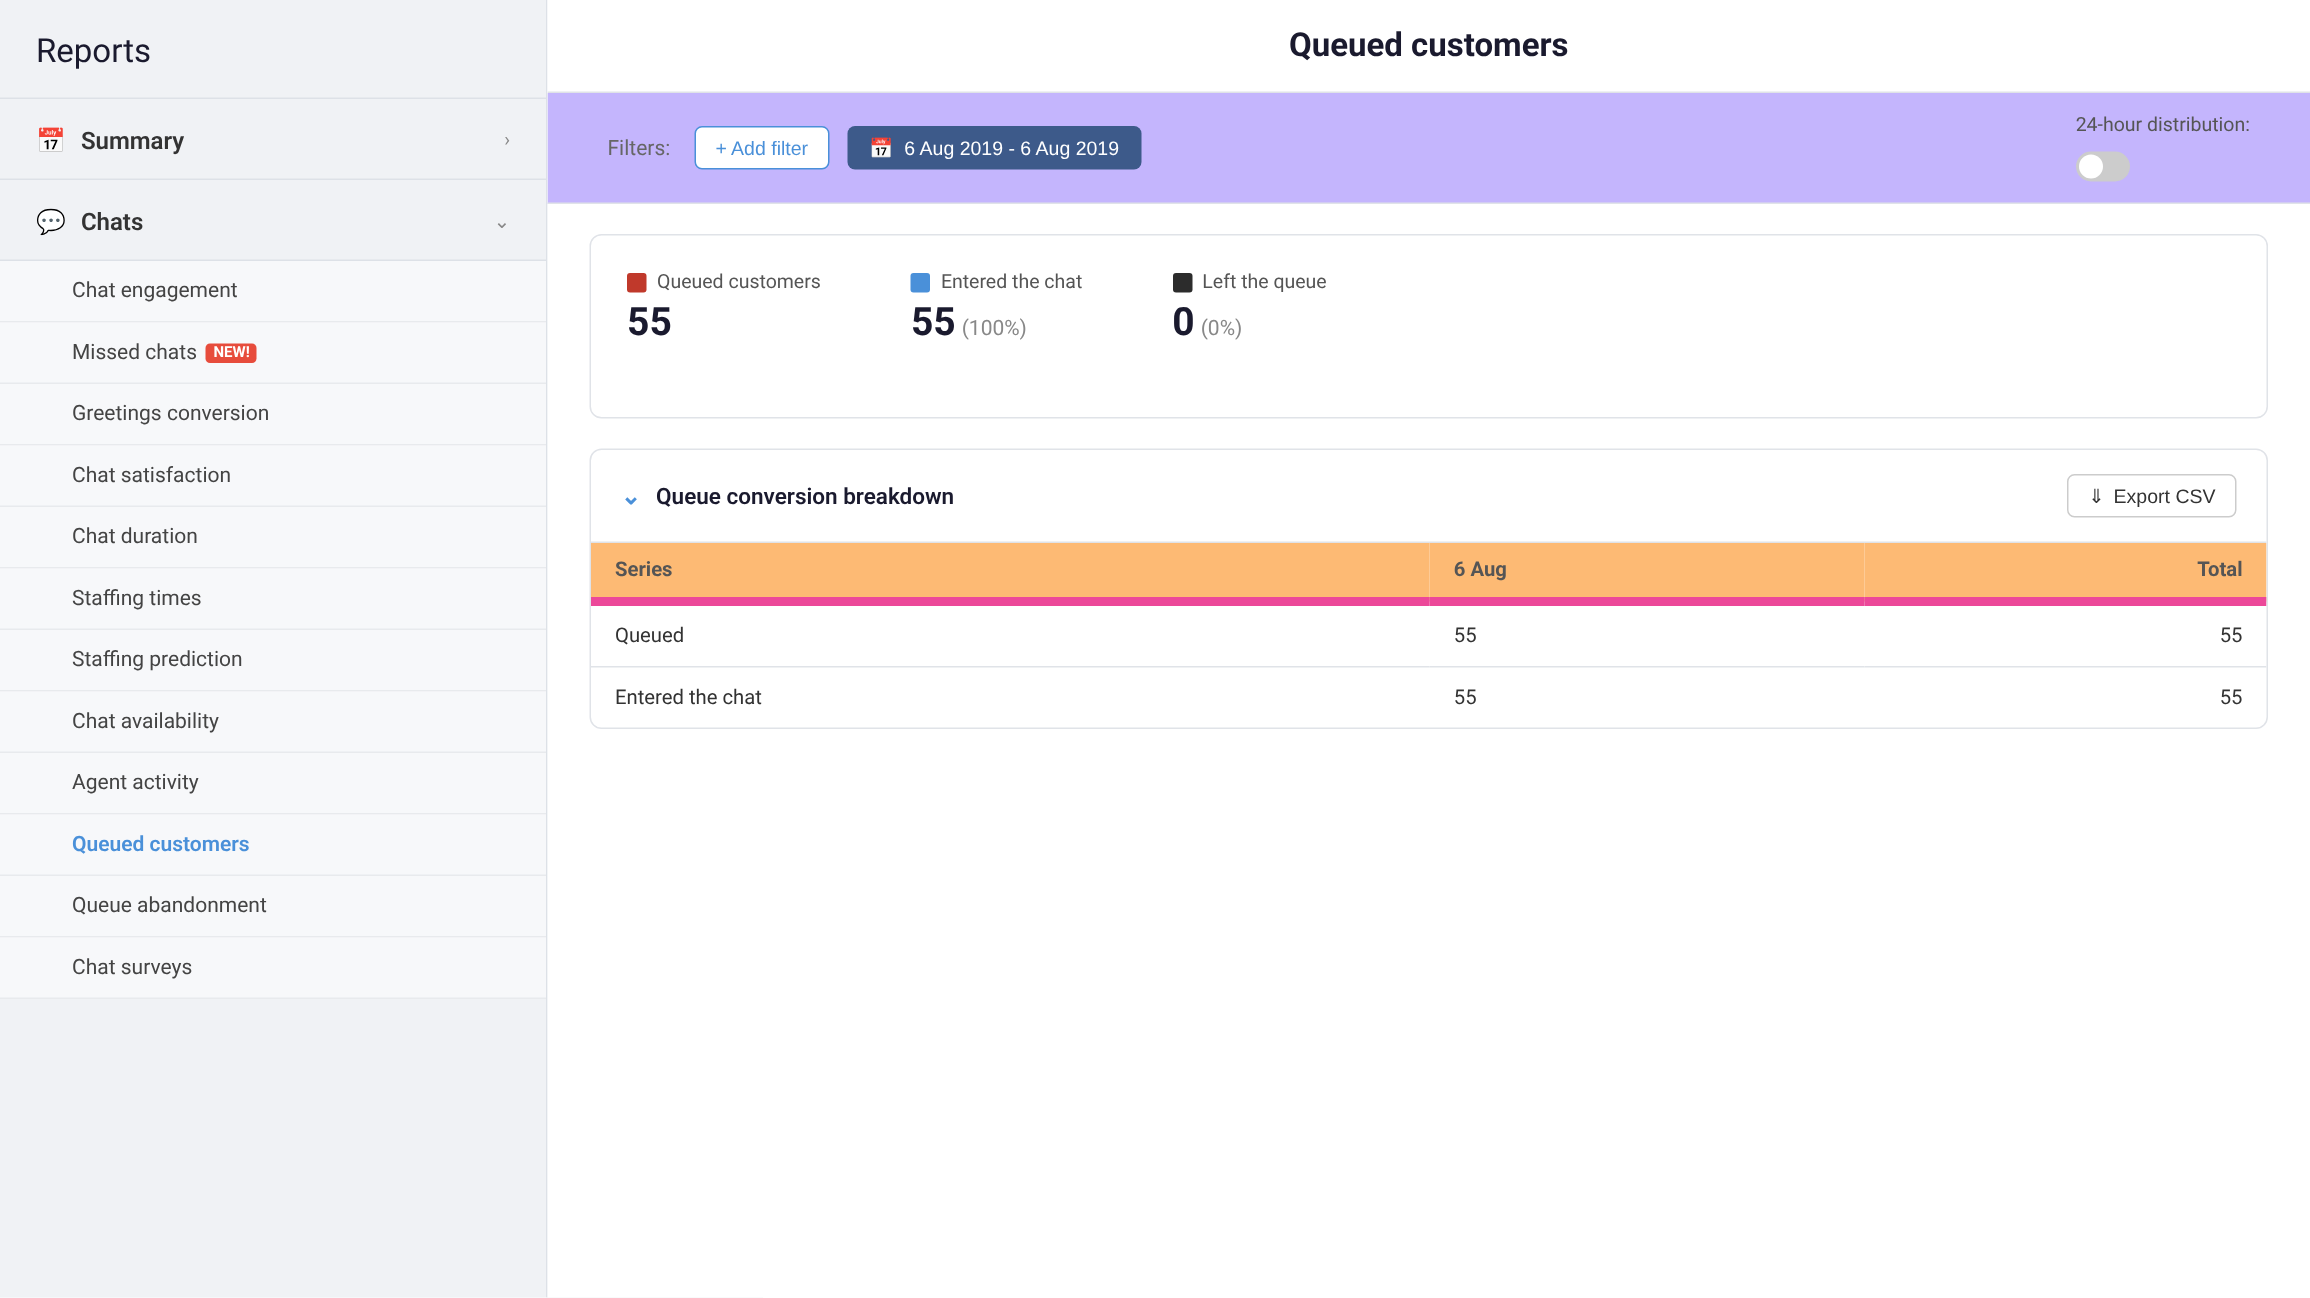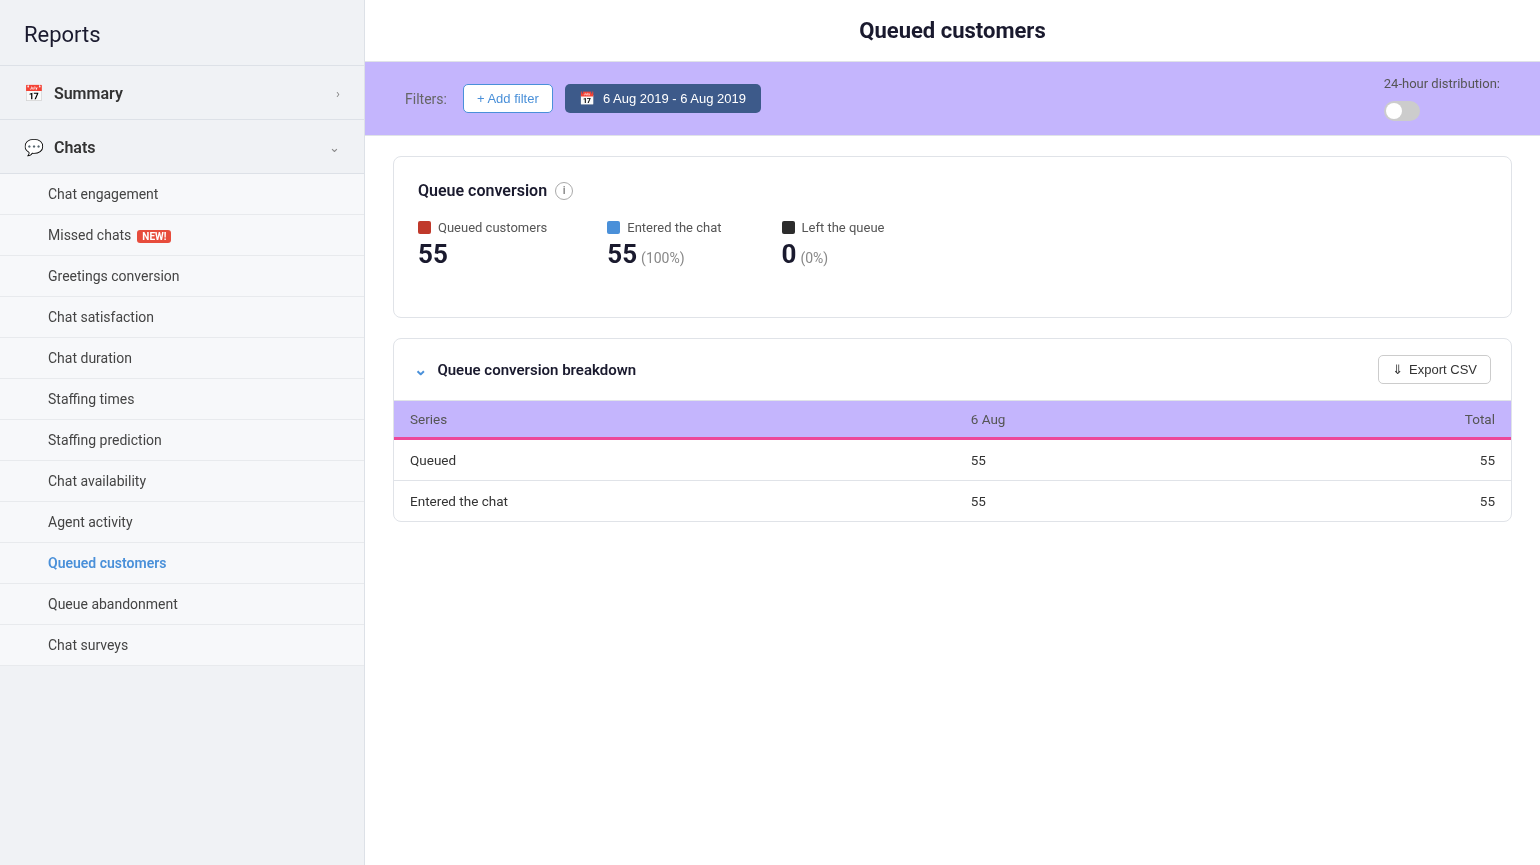--- a/index.html
+++ b/index.html
@@ -281,26 +281,26 @@
       color: #333;
     }
 
     
     .breakdown-table {
       width: 100%;
       border-collapse: collapse;
       font-size: 13.5px;
     }
     .breakdown-table th {
-      background: #c4b5fd;
+      background: #fdba74;
       padding: 10px 16px;
       text-align: left;
-      font-weight: 400;
+      font-weight: 700;
       color: #555;
-      border-bottom: 3px solid #ec4899;
+      border-bottom: 6px solid #ec4899;
     }
     .breakdown-table th.right { text-align: right; }
     .breakdown-table td {
       padding: 12px 16px;
       border-bottom: 1px solid #e0e3e8;
       color: #333;
     }
     .breakdown-table td.right { text-align: right; }
     .breakdown-table tr:last-child td { border-bottom: none; }
   </style>
@@ -357,24 +357,20 @@
     </button>
     <div class="distribution-toggle">
       <span>24-hour distribution:</span>
       <div class="toggle-switch"></div>
     </div>
   </div>
 
   <div class="main-content">
 
     <div class="chart-card">
-      <div class="chart-title">
-        <span>Queue conversion</span>
-        <span class="info-icon">i</span>
-      </div>
 
       <div class="chart-legend" id="chart-legend">
           <div class="legend-item">
     <div class="legend-label">
       <span class="legend-dot" style="background:#c0392b"></span>
       <span>Queued customers</span>
     </div>
     <div class="legend-value">
       55
     </div>

